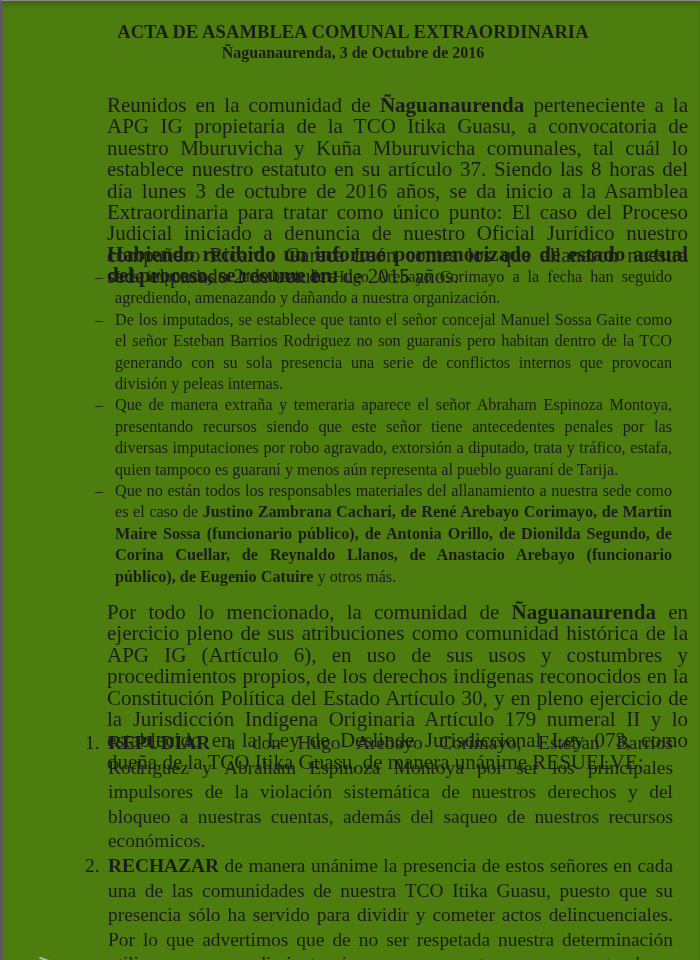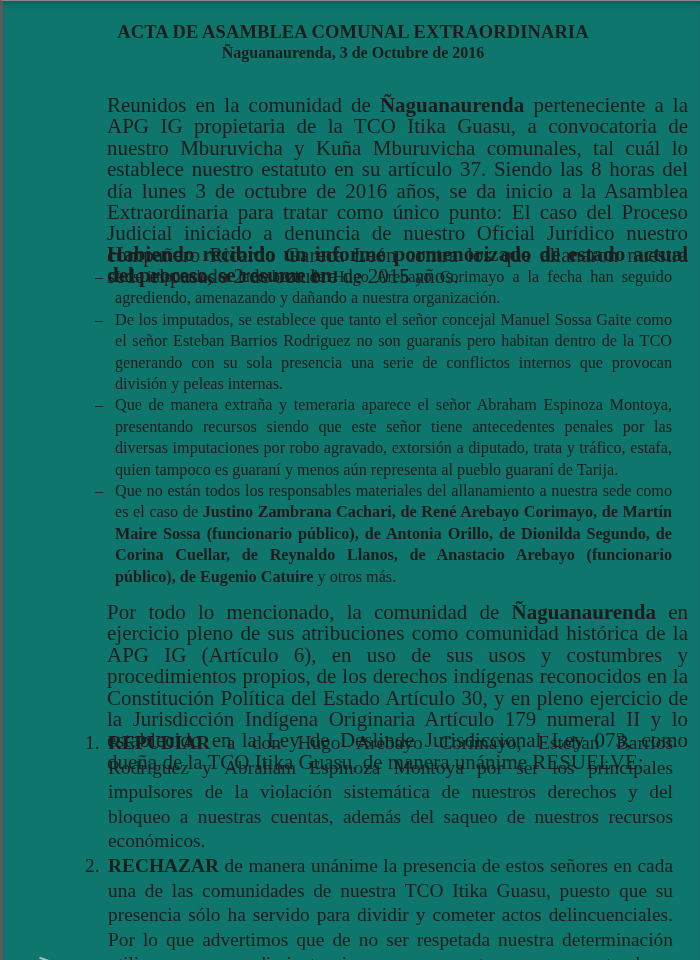--- a/index.html
+++ b/index.html
@@ -5,21 +5,21 @@
   html, body { margin:0; padding:0; }
   body {
     width:700px; height:960px; overflow:hidden;
     background:#ffffff;
     font-family:"Liberation Serif", "DejaVu Serif", serif;
     color:#1c1c1c;
     position:relative;
   }
   .page {
     position:absolute; left:0; top:0; width:700px; height:960px;
-    background:#0f766e;
+    background:#4d7c0f;
     border-left:3px solid #5a5a5a;
     border-top:1px solid #8a8a8a;
     box-sizing:border-box;
     box-shadow: inset 0 6px 10px -6px rgba(0,0,0,0.35);
   }
   .title {
     position:absolute; left:0; width:700px; top:20px;
     text-align:center; font-weight:bold; font-size:18.5px; letter-spacing:0.1px;
     line-height:22px;
   }

